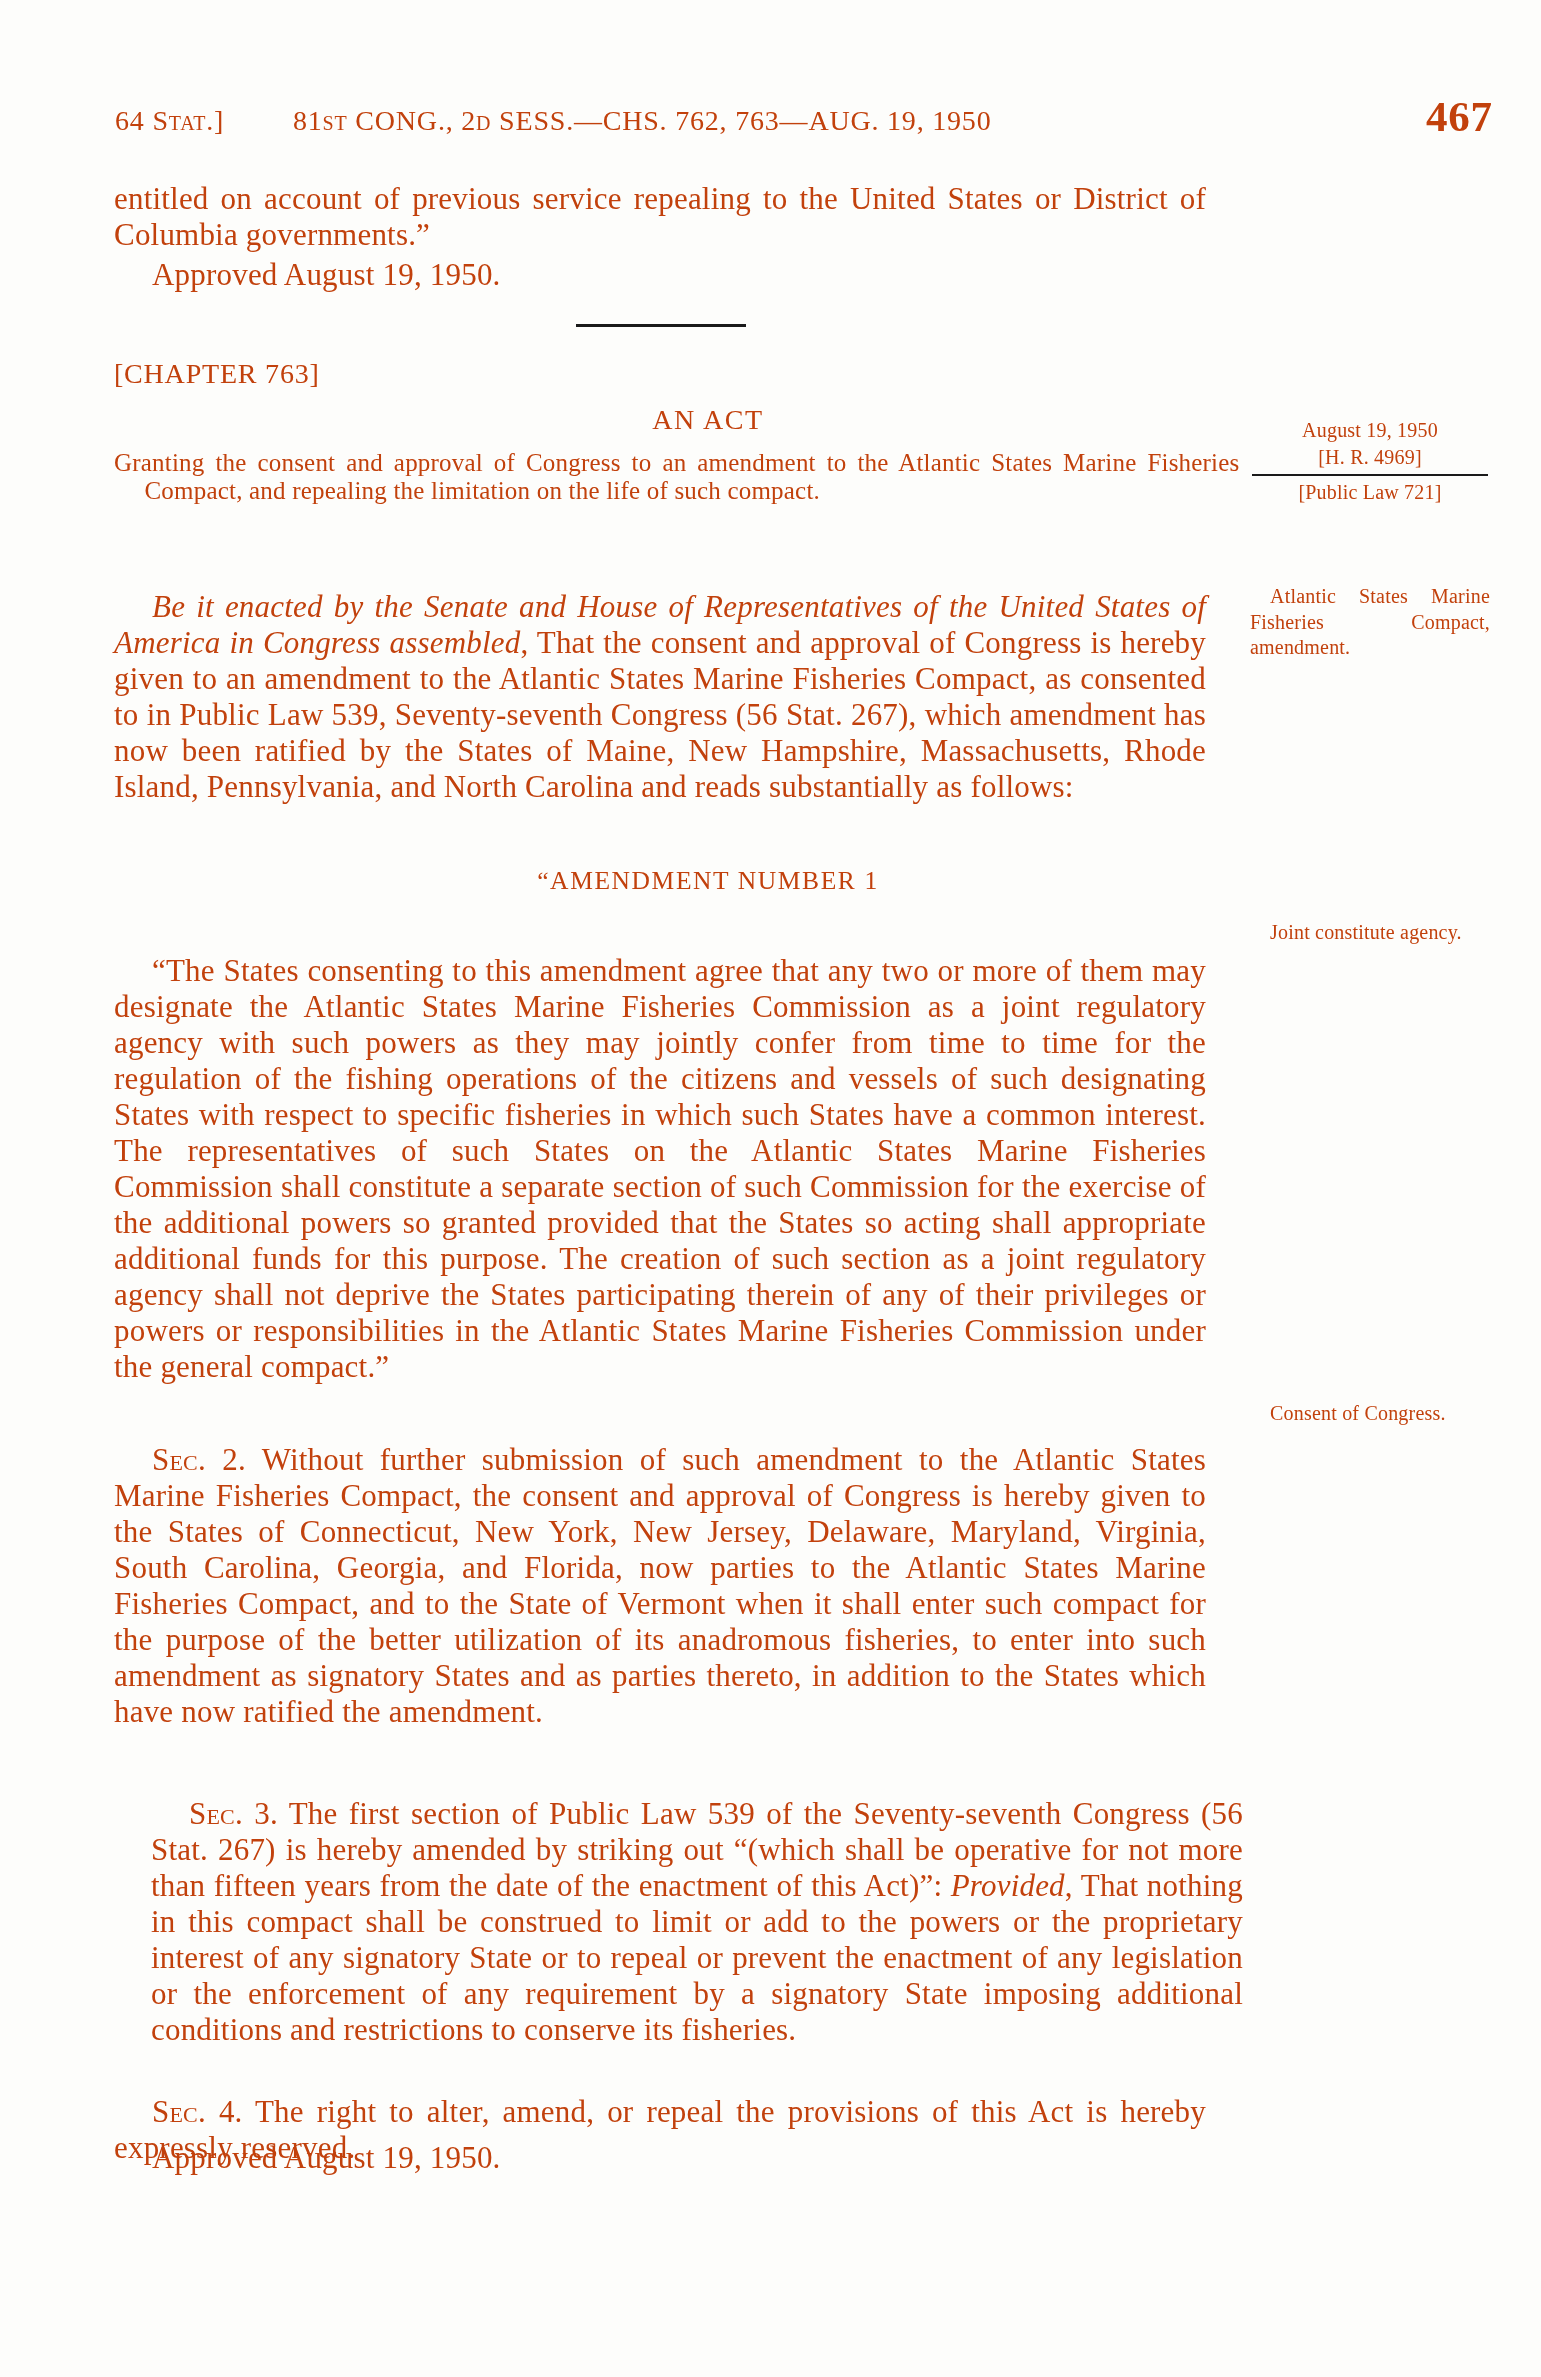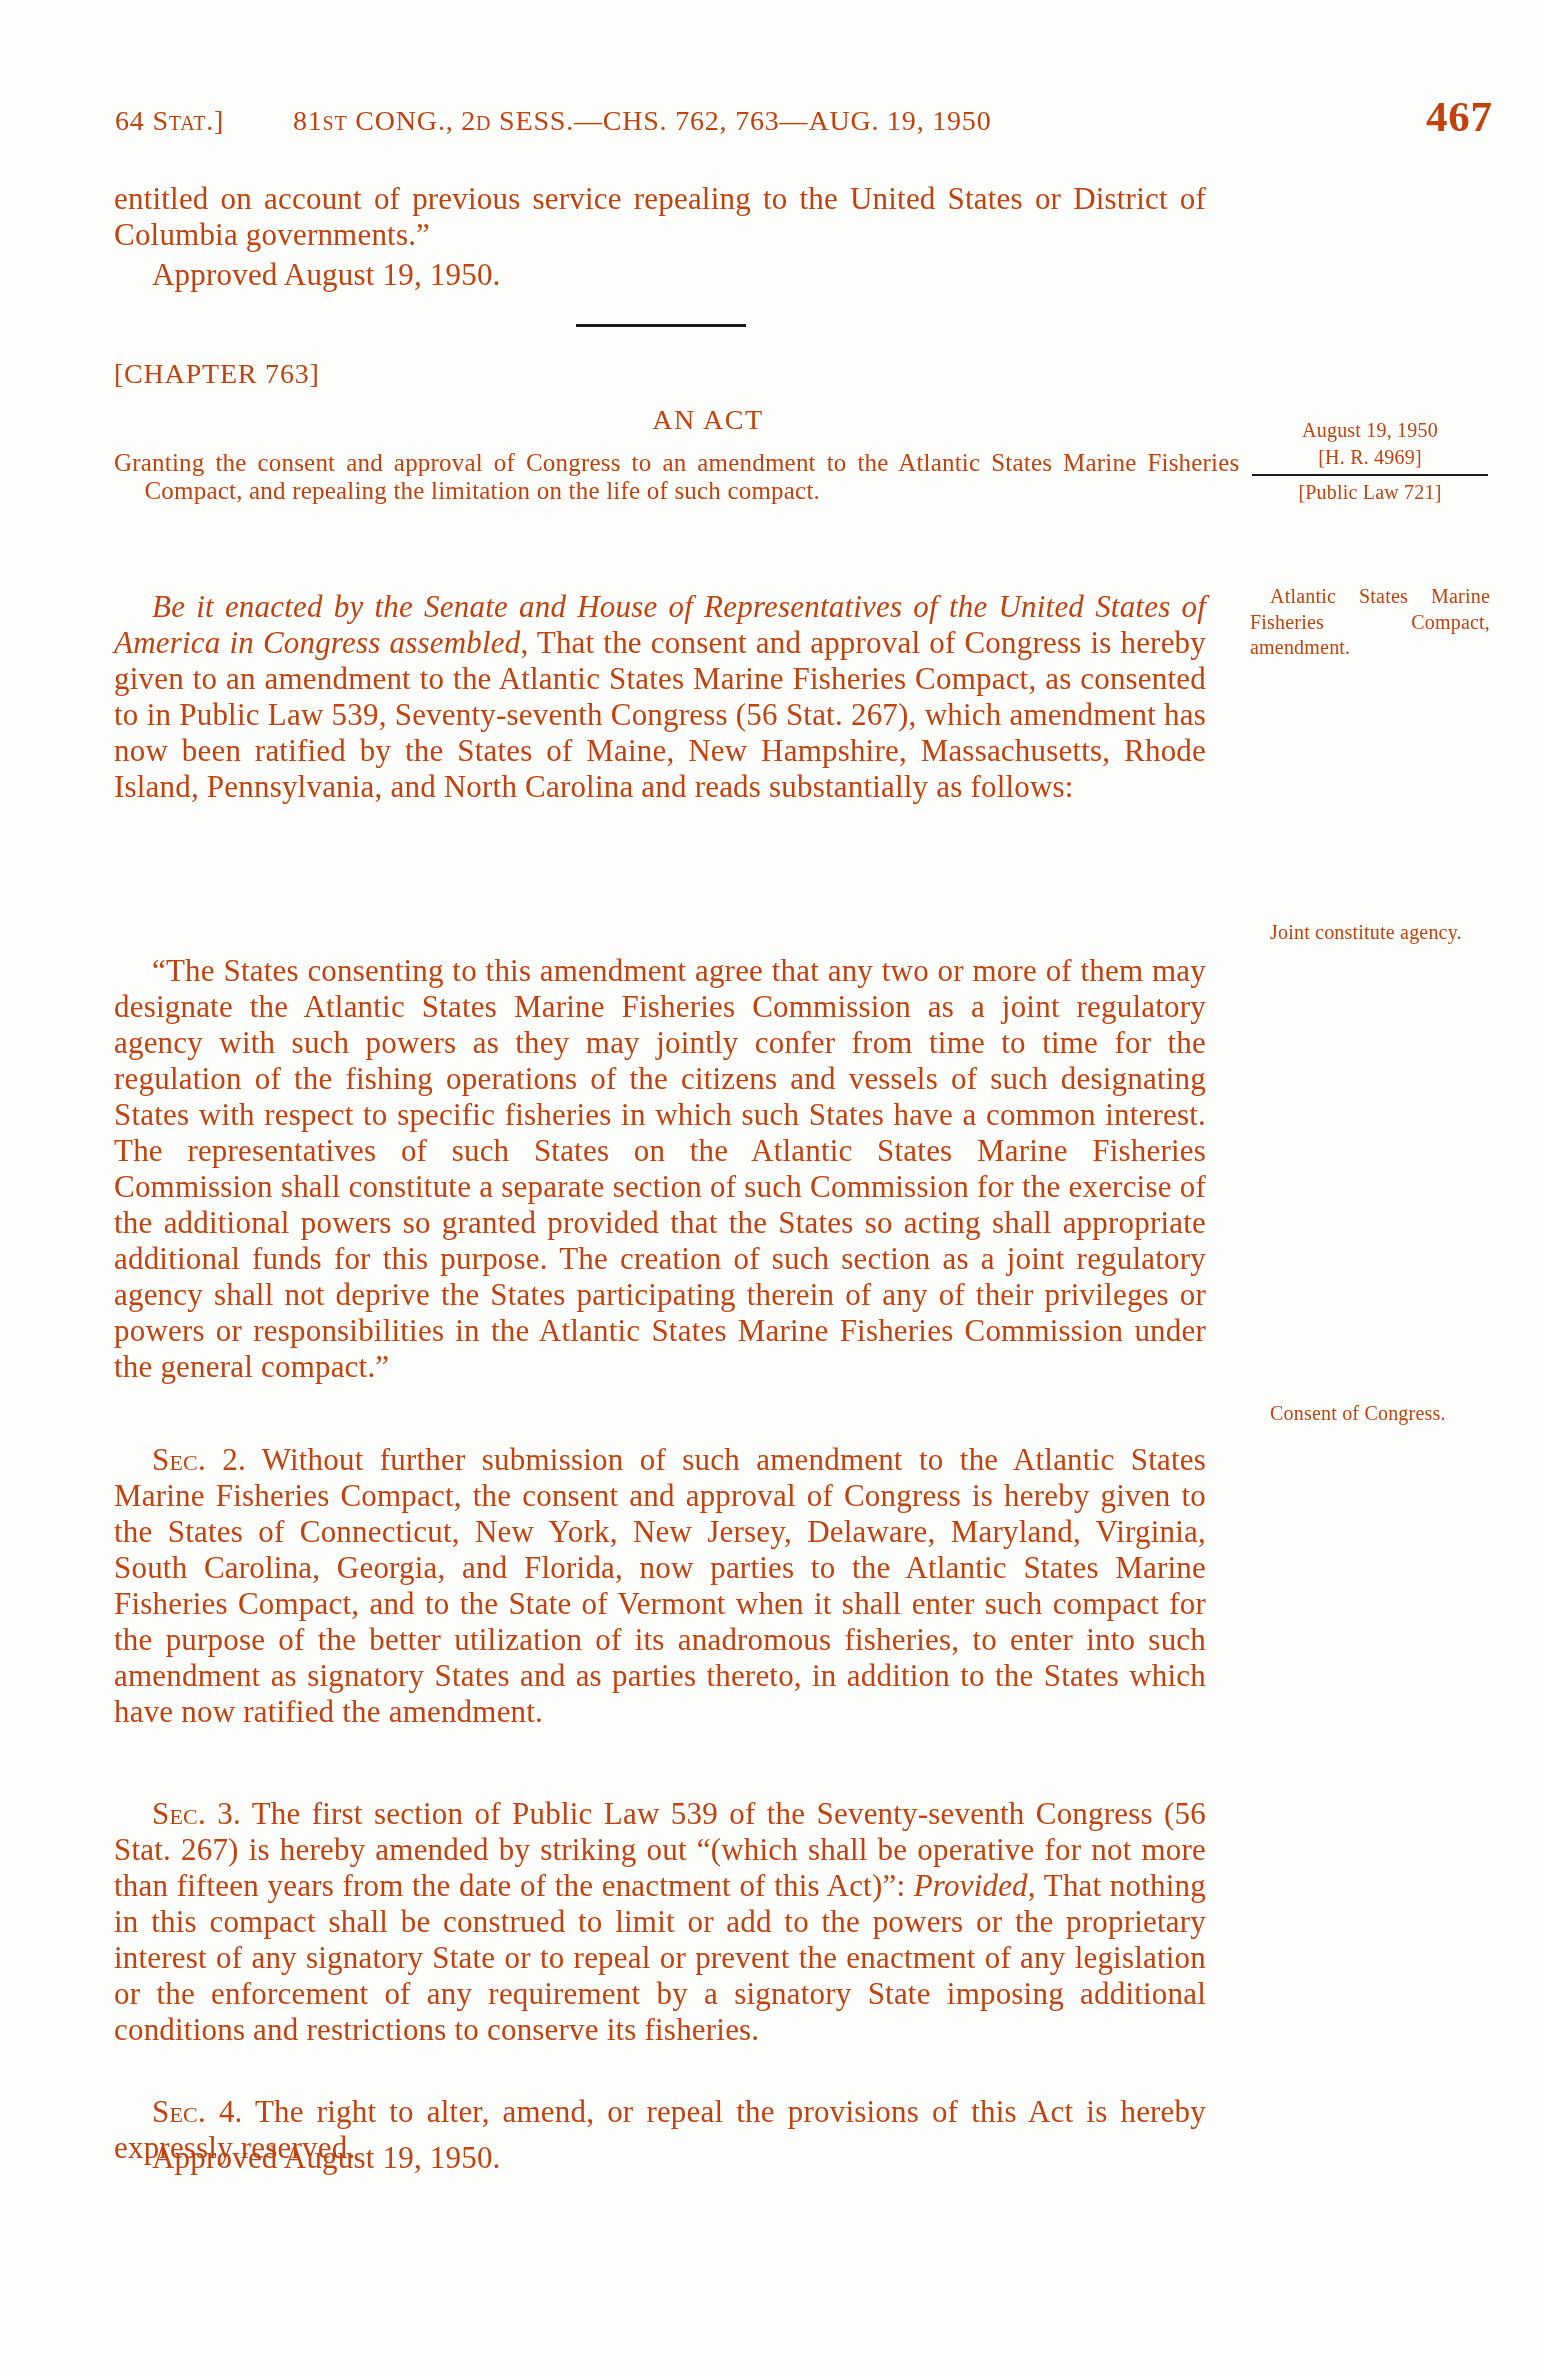--- a/index.html
+++ b/index.html
@@ -28,21 +28,21 @@
   .p-top{top:181px;}
   .p-approved1{top:257px;}
   .chapter-divider{position:absolute;left:576px;top:324px;width:170px;height:3.3px;background:#1a1a1a;}
   .p-chapter{top:356px;font-size:28px;letter-spacing:0.8px;text-align:left;}
   .p-anact{top:402px;text-align:center;padding-left:48px;font-size:28px;letter-spacing:1.6px;}
   .p-acttitle{top:449px;font-size:25px;line-height:28px;padding-left:30.5px;text-indent:-30.5px;width:1095px;}
   .p-enacting{top:558px;}
   .p-amdhead{top:863px;text-align:center;padding-left:48px;font-size:25.5px;letter-spacing:1.6px;}
   .p-amend{top:922px;}
   .p-sec2{top:1411px;}
-  .p-sec3{top:1765px;}
+  .p-sec3{top:1765px;margin-left:37px;}
   .p-sec4{top:2063px;}
   .p-approved2{top:2140px;}
 
   
   .mn{
     position:absolute;left:1250px;width:240px;
     font-size:20px;line-height:25.5px;
     text-align:justify;letter-spacing:0.2px;
   }
   .mn-indent{text-indent:20px;}
@@ -74,20 +74,21 @@
     <div>August 19, 1950</div>
     <div>[H. R. 4969]</div>
     <div class="mn-rule"></div>
     <div>[Public Law 721]</div>
   </div>
 
   <p class="bp p-enacting indent"><span class="it">Be it enacted by the Senate and House of Representatives of the United States of America in Congress assembled</span><span>, That the consent and approval of Congress is hereby given to an amendment to the Atlantic States Marine Fisheries Compact, as consented to in Public Law 539, Seventy-seventh Congress (56 Stat. 267), which amendment has now been ratified by the States of Maine, New Hampshire, Massachusetts, Rhode Island, Pennsylvania, and North Carolina and reads substantially as follows:</span></p>
 
   <div class="mn mn-compact mn-indent">Atlantic States Marine Fisheries Compact, amendment.</div>
 
+  <div class="bp p-amdhead">“AMENDMENT NUMBER 1</div>
   <p class="bp p-amend indent">“The States consenting to this amendment agree that any two or more of them may designate the Atlantic States Marine Fisheries Commission as a joint regulatory agency with such powers as they may jointly confer from time to time for the regulation of the fishing operations of the citizens and vessels of such designating States with respect to specific fisheries in which such States have a common interest.  The representatives of such States on the Atlantic States Marine Fisheries Commission shall constitute a separate section of such Commission for the exercise of the additional powers so granted provided that the States so acting shall appropriate additional funds for this purpose.  The creation of such section as a joint regulatory agency shall not deprive the States participating therein of any of their privileges or powers or responsibilities in the Atlantic States Marine Fisheries Commission under the general compact.”</p>
 
   <div class="mn mn-joint mn-indent">Joint constitute agency.</div>
 
   <p class="bp p-sec2 indent"><span class="sc">Sec. 2.</span><span> Without further submission of such amendment to the Atlantic States Marine Fisheries Compact, the consent and approval of Congress is hereby given to the States of Connecticut, New York, New Jersey, Delaware, Maryland, Virginia, South Carolina, Georgia, and Florida, now parties to the Atlantic States Marine Fisheries Compact, and to the State of Vermont when it shall enter such compact for the purpose of the better utilization of its anadromous fisheries, to enter into such amendment as signatory States and as parties thereto, in addition to the States which have now ratified the amendment.</span></p>
 
   <div class="mn mn-consent mn-indent">Consent of Congress.</div>
 
   <p class="bp p-sec3 indent"><span class="sc">Sec. 3.</span><span> The first section of Public Law 539 of the Seventy-seventh Congress (56 Stat. 267) is hereby amended by striking out “(which shall be operative for not more than fifteen years from the date of the enactment of this Act)”: </span><span class="it">Provided</span><span>, That nothing in this compact shall be construed to limit or add to the powers or the proprietary interest of any signatory State or to repeal or prevent the enactment of any legislation or the enforcement of any requirement by a signatory State imposing additional conditions and restrictions to conserve its fisheries.</span></p>
 

